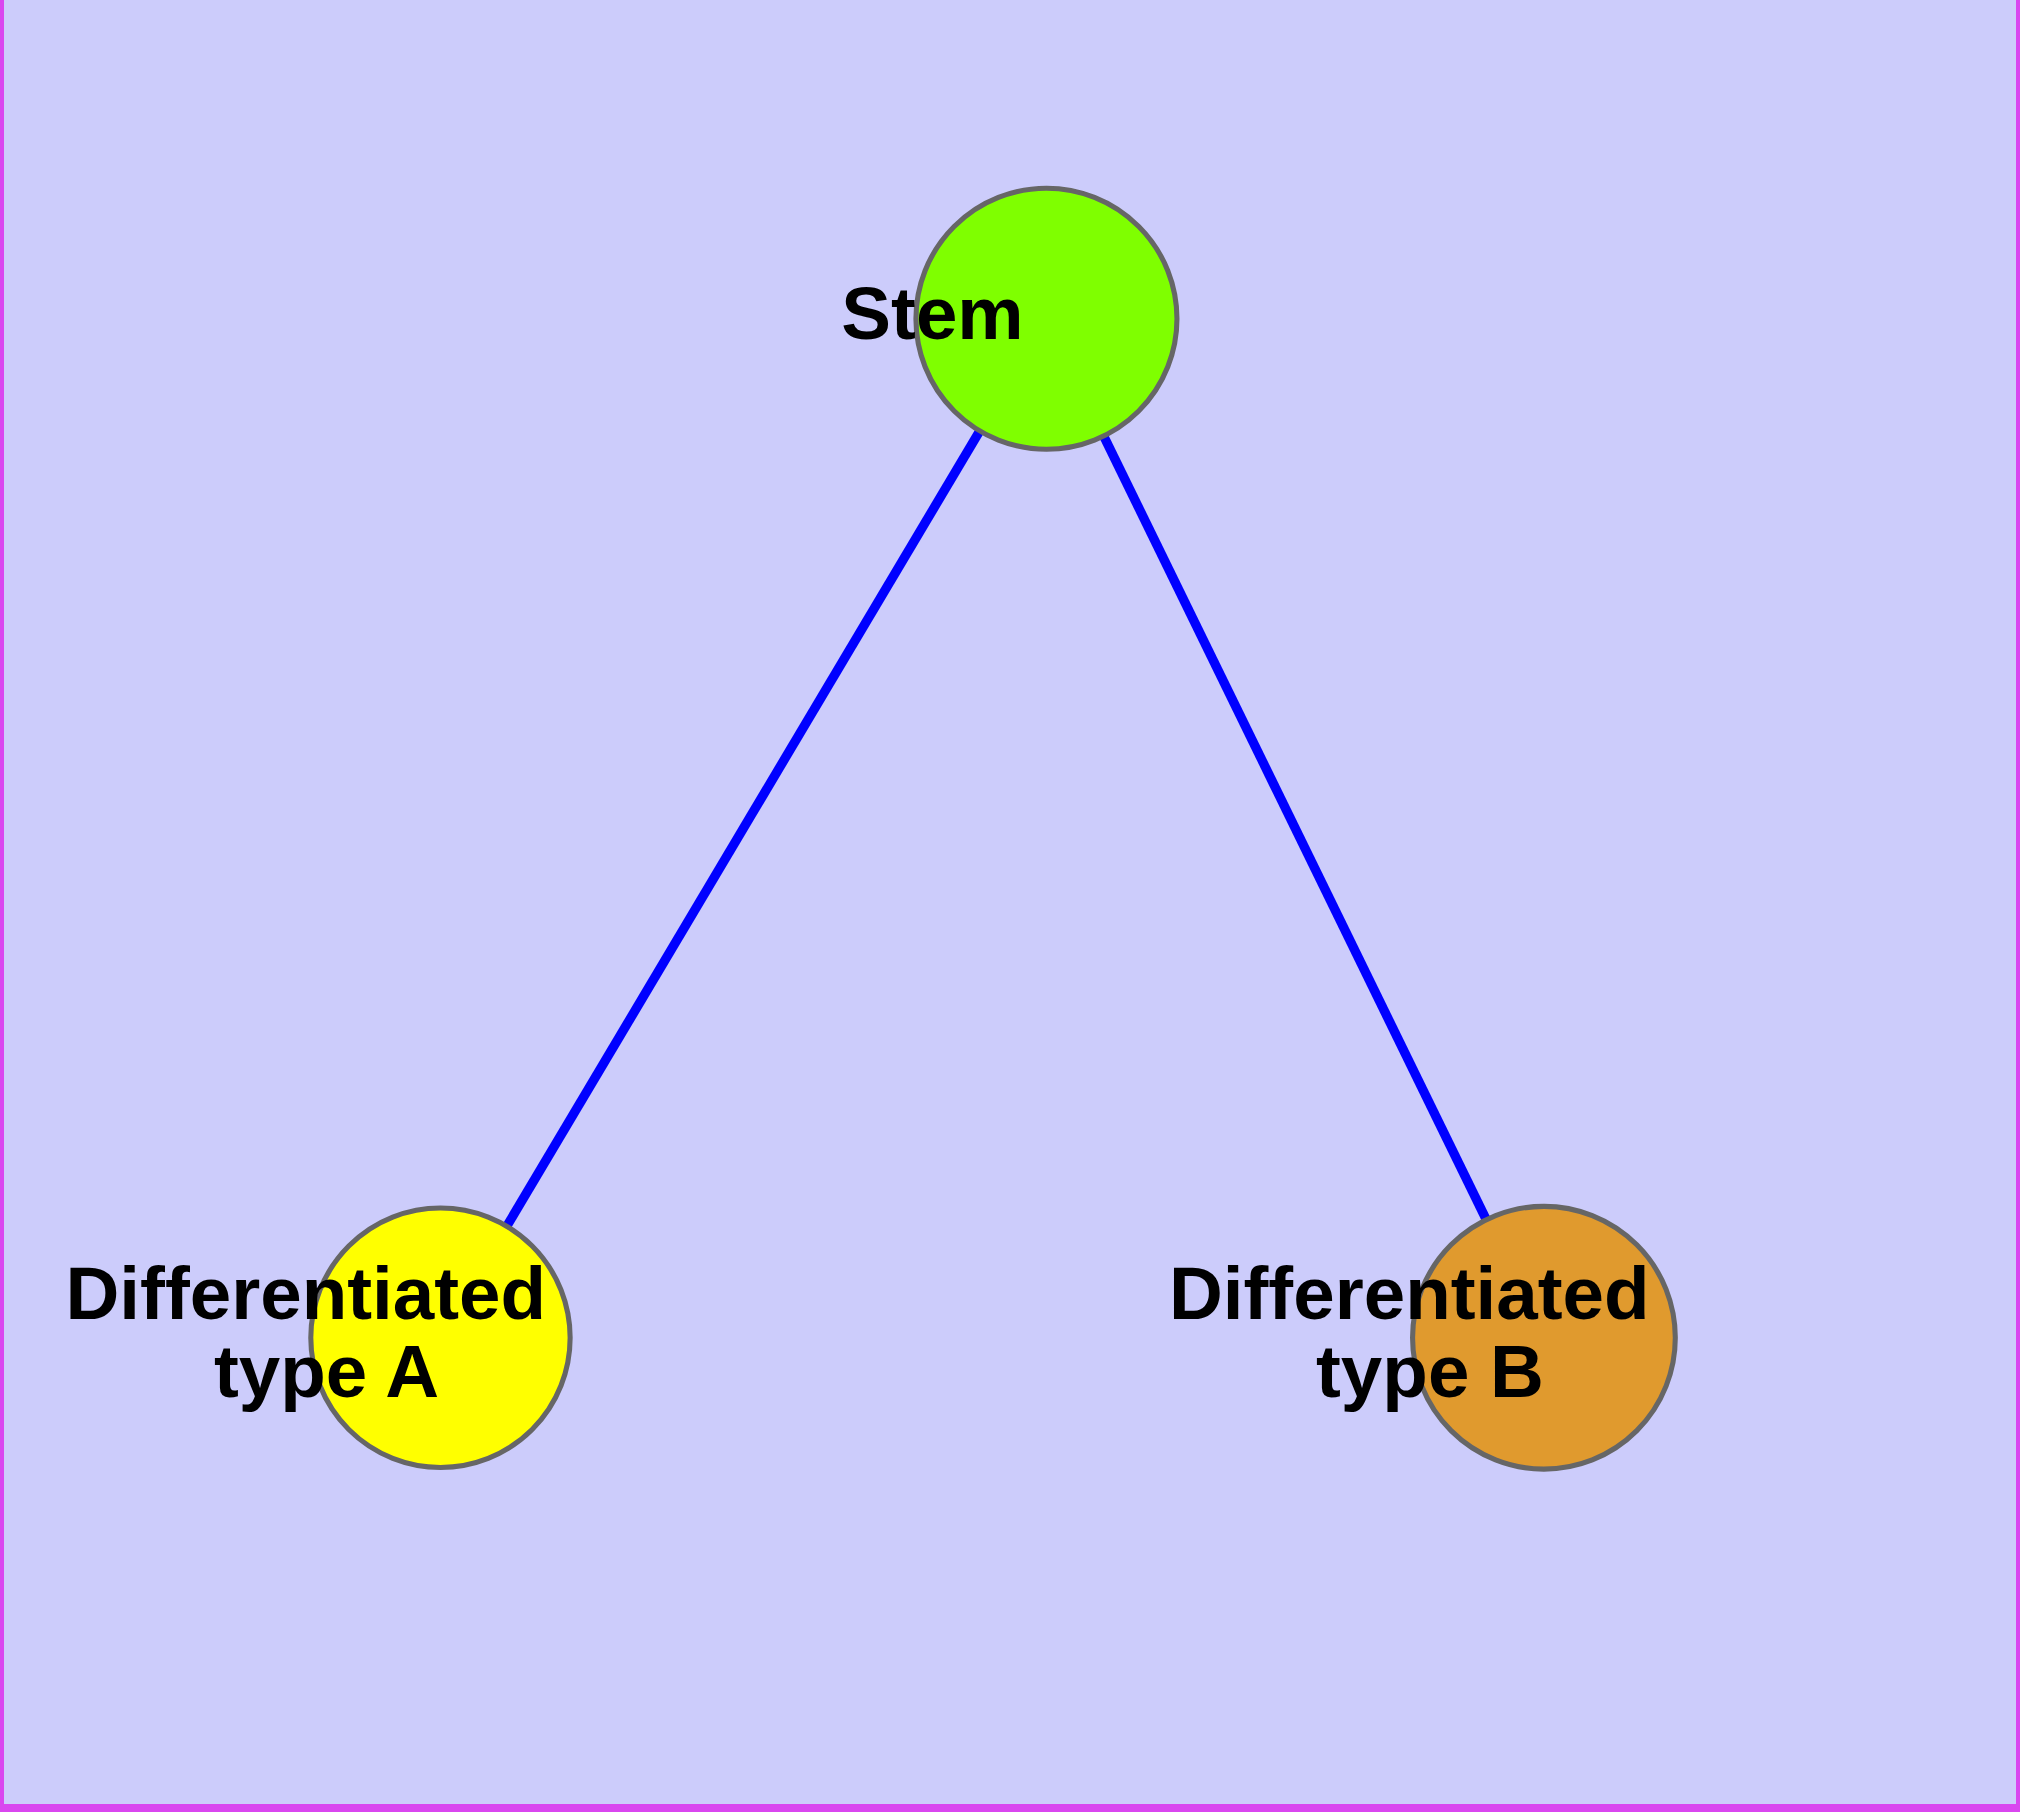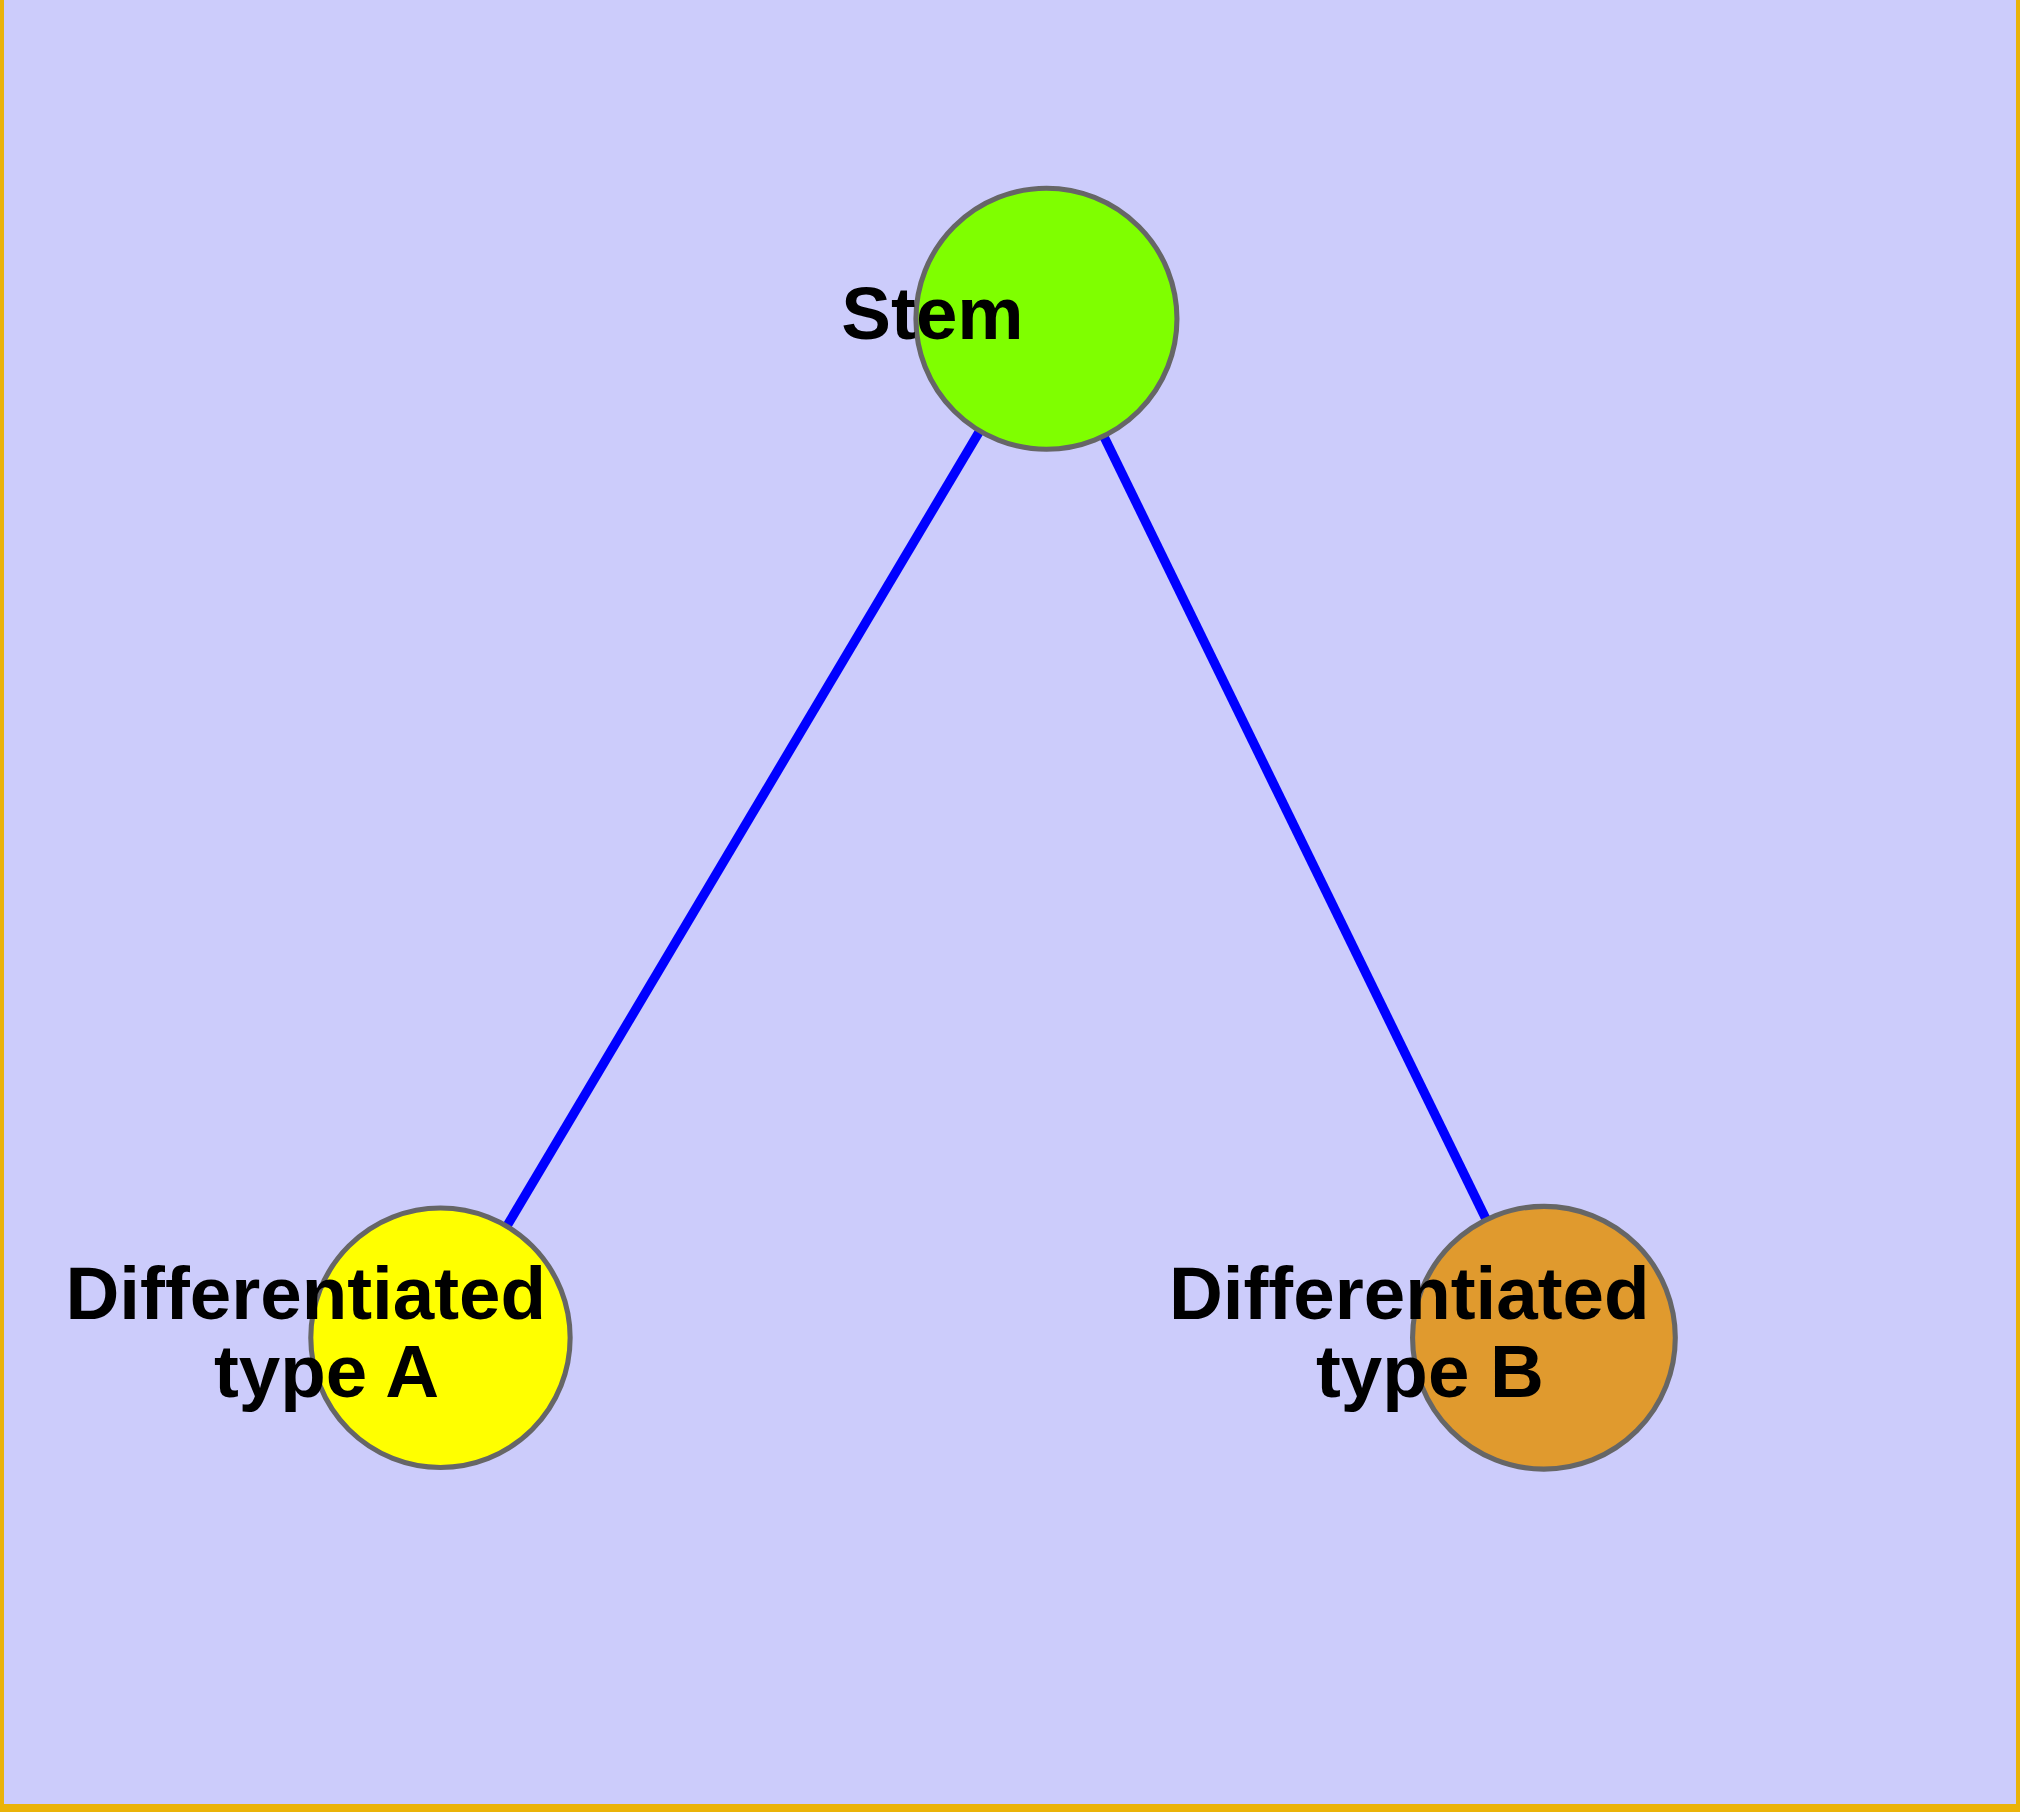--- a/index.html
+++ b/index.html
@@ -9,21 +9,21 @@
   }
   body {
     width: 2021px;
     height: 1812px;
     overflow: hidden;
   }
   #canvas {
     position: relative;
     width: 2021px;
     height: 1812px;
-    background: #eab308;
+    background: #d946ef;
     font-family: "Liberation Sans", sans-serif;
   }
   #plot-area {
     position: absolute;
     left: 4.2px;
     top: 0px;
     width: 2012px;
     height: 1804px;
     background: #ccccfb;
     overflow: visible;

